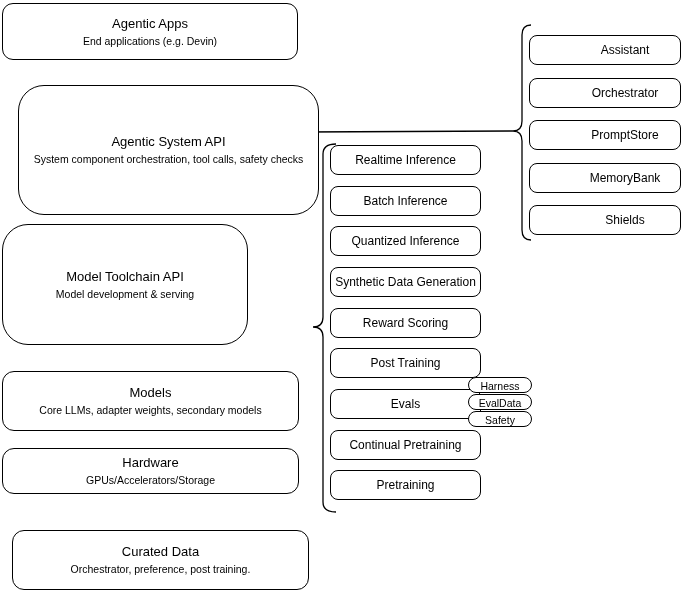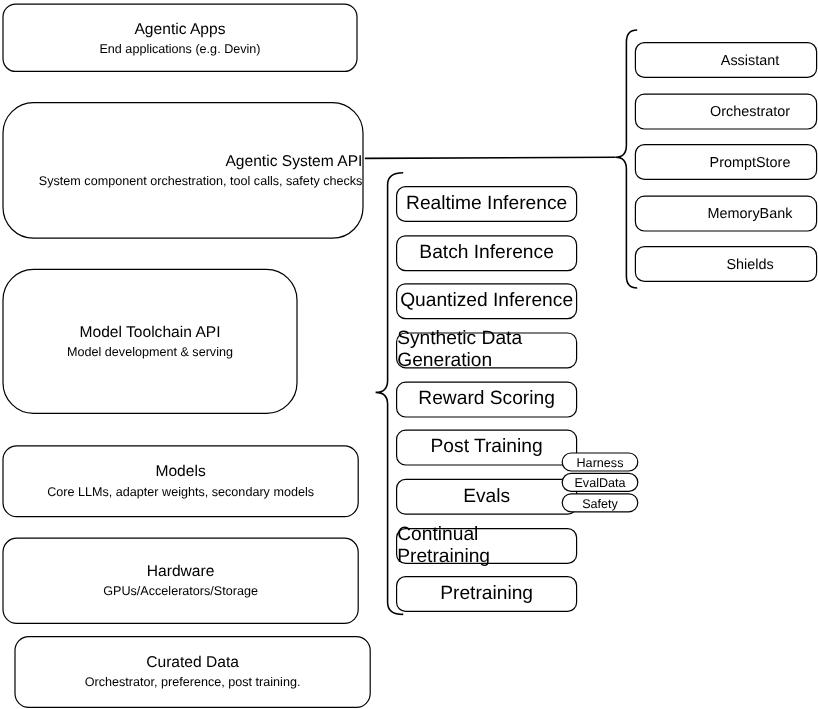--- a/index.html
+++ b/index.html
@@ -32,43 +32,42 @@
     align-items: center;
     justify-content: center;
     text-align: center;
     z-index: 2;
     box-sizing: border-box;
   }
   .box-title   { font-size: 13px; line-height: 16px; }
   .box-subtitle{ font-size: 10.5px; line-height: 13px; margin-top: 3px; }
 
   #box-agentic-apps       { left: 2px;  top: 3px;   width: 296px; height: 57px;  border-radius: 11px; }
-  #box-agentic-system-api { left: 2px;  top: 85px;  width: 301px; height: 114px; border-radius: 26px; align-items: flex-end; }
+  #box-agentic-system-api { left: 18px;  top: 85px;  width: 301px; height: 130px; border-radius: 26px; }
   #box-model-toolchain-api{ left: 2px;  top: 224px; width: 246px; height: 121px; border-radius: 26px; }
   #box-models             { left: 2px;  top: 371px; width: 297px; height: 60px;  border-radius: 12px; }
-  #box-hardware           { left: 2px;  top: 448px; width: 297px; height: 72px;  border-radius: 12px; }
+  #box-hardware           { left: 2px;  top: 448px; width: 297px; height: 46px;  border-radius: 12px; }
   #box-curated-data       { left: 12px;  top: 530px; width: 297px; height: 60px;  border-radius: 12px; }
 
   
   .mid-box {
     position: absolute;
     left: 330px;
     width: 151px;
     height: 30px;
     top: calc(145px + var(--i) * 40.65px);
     border: 1.3px solid #000;
     border-radius: 8px;
     background: #fff;
     display: flex;
     align-items: center;
     justify-content: center;
-    font-size: 16px;
+    font-size: 12px;
     z-index: 2;
     box-sizing: border-box;
-    margin-top: 10px;
   }
 
   
   .right-box {
     position: absolute;
     left: 529px;
     width: 152px;
     height: 30px;
     top: calc(35px + var(--i) * 42.5px);
     border: 1.3px solid #000;

